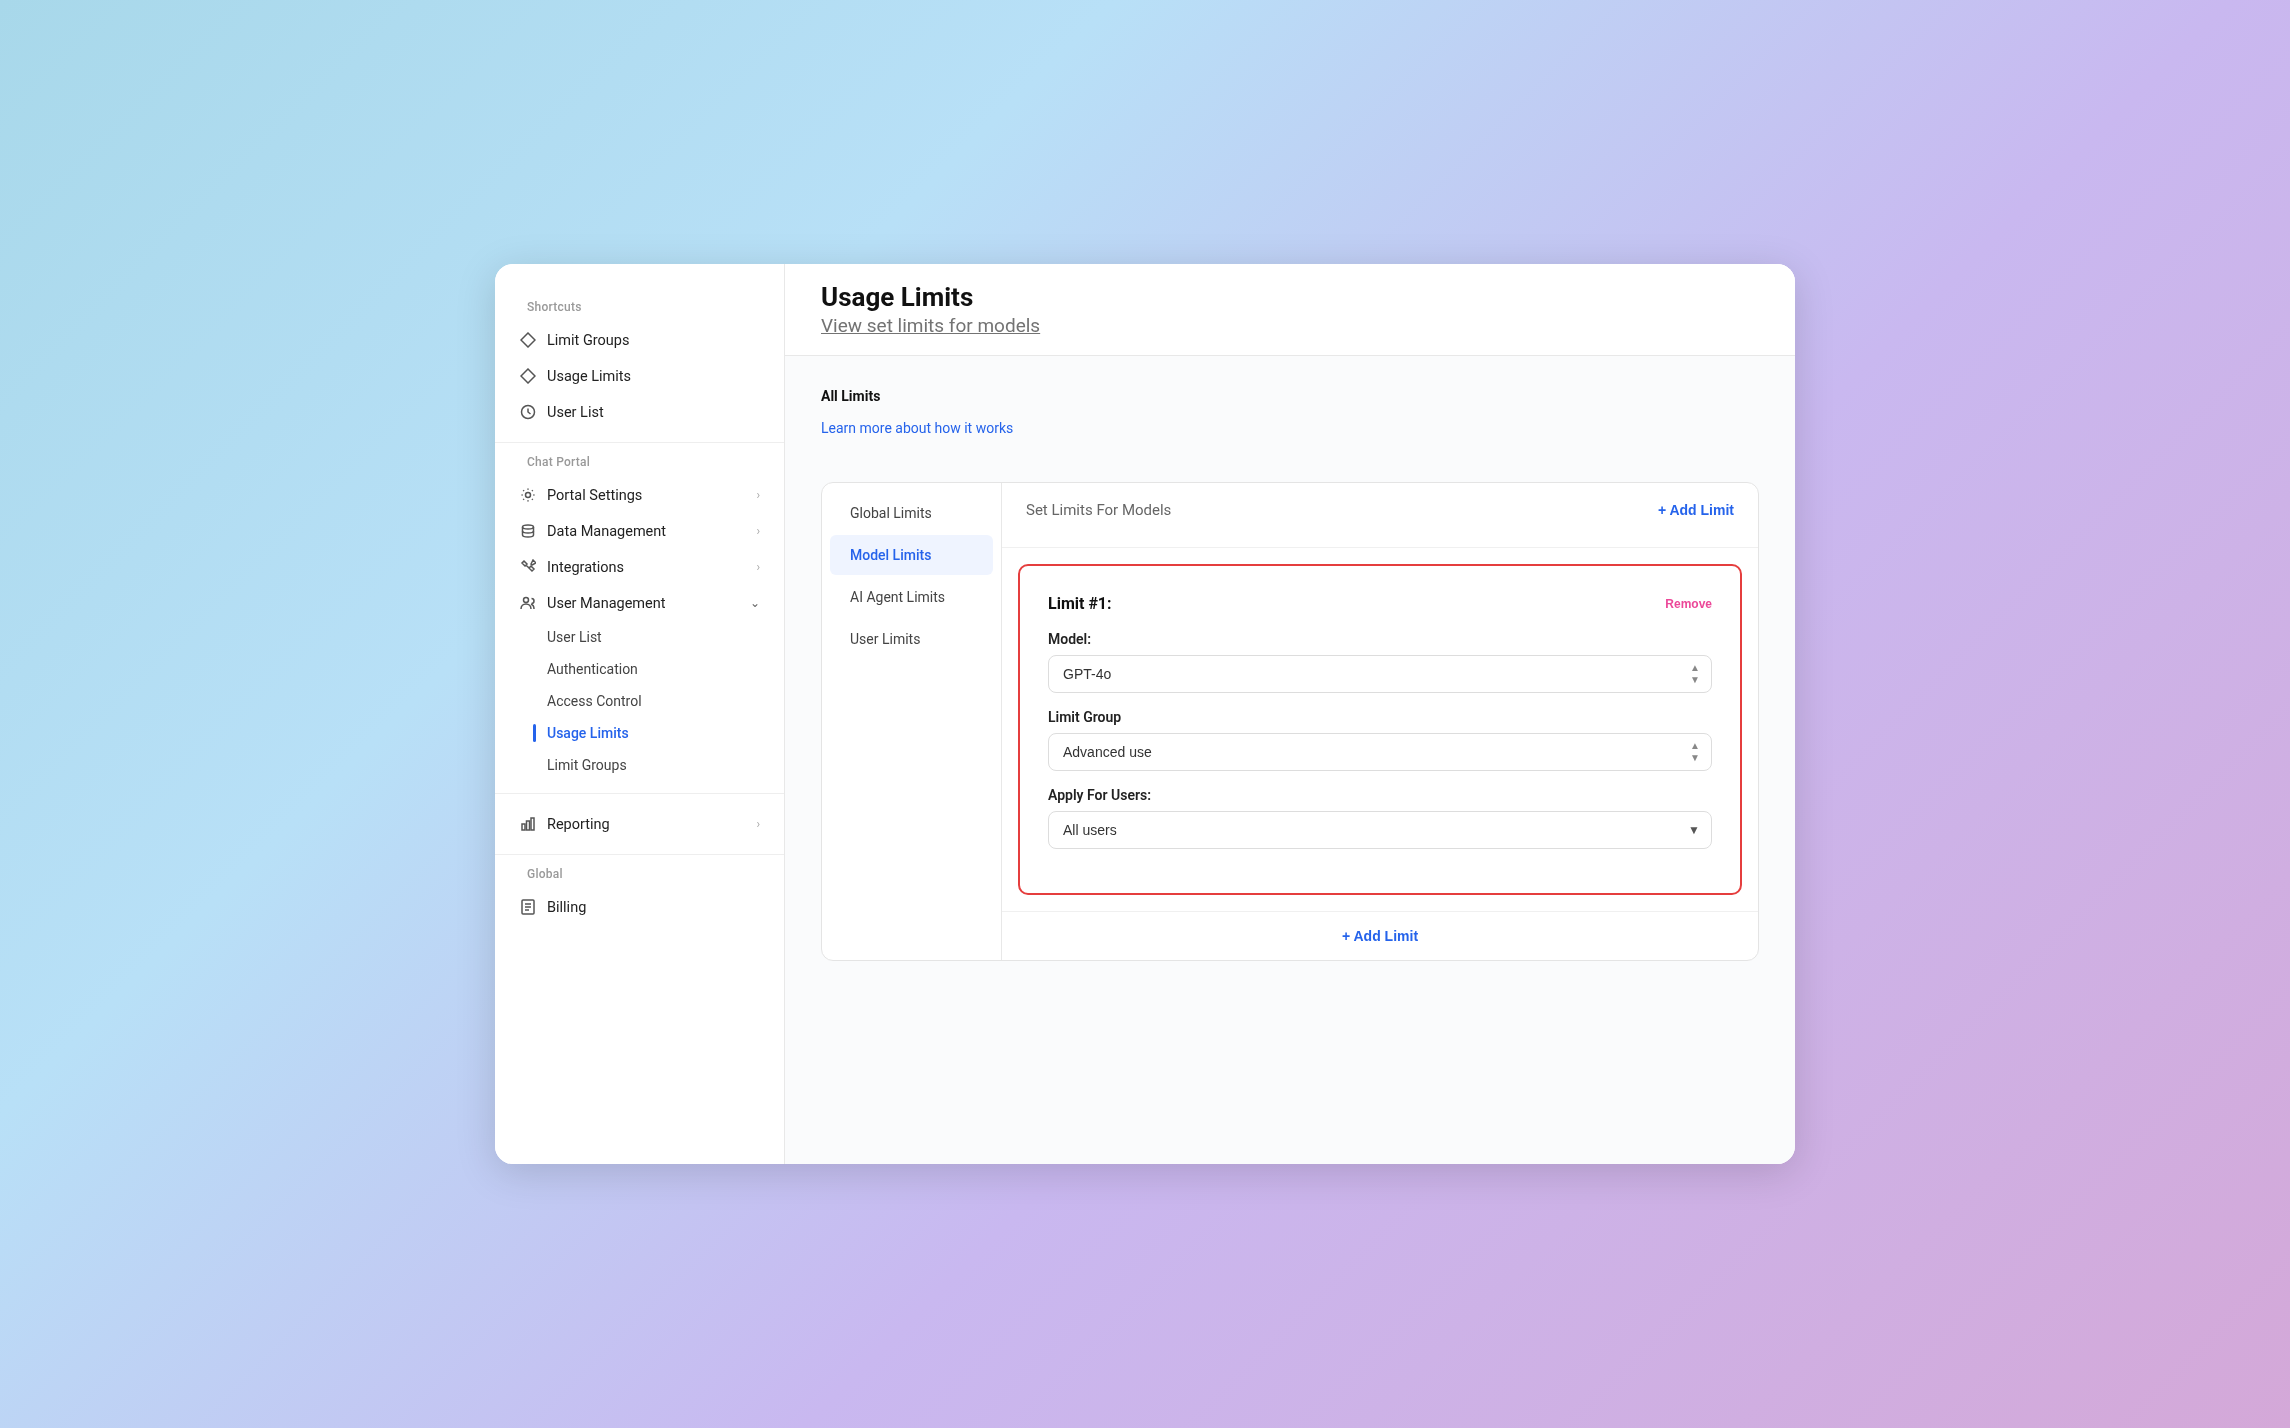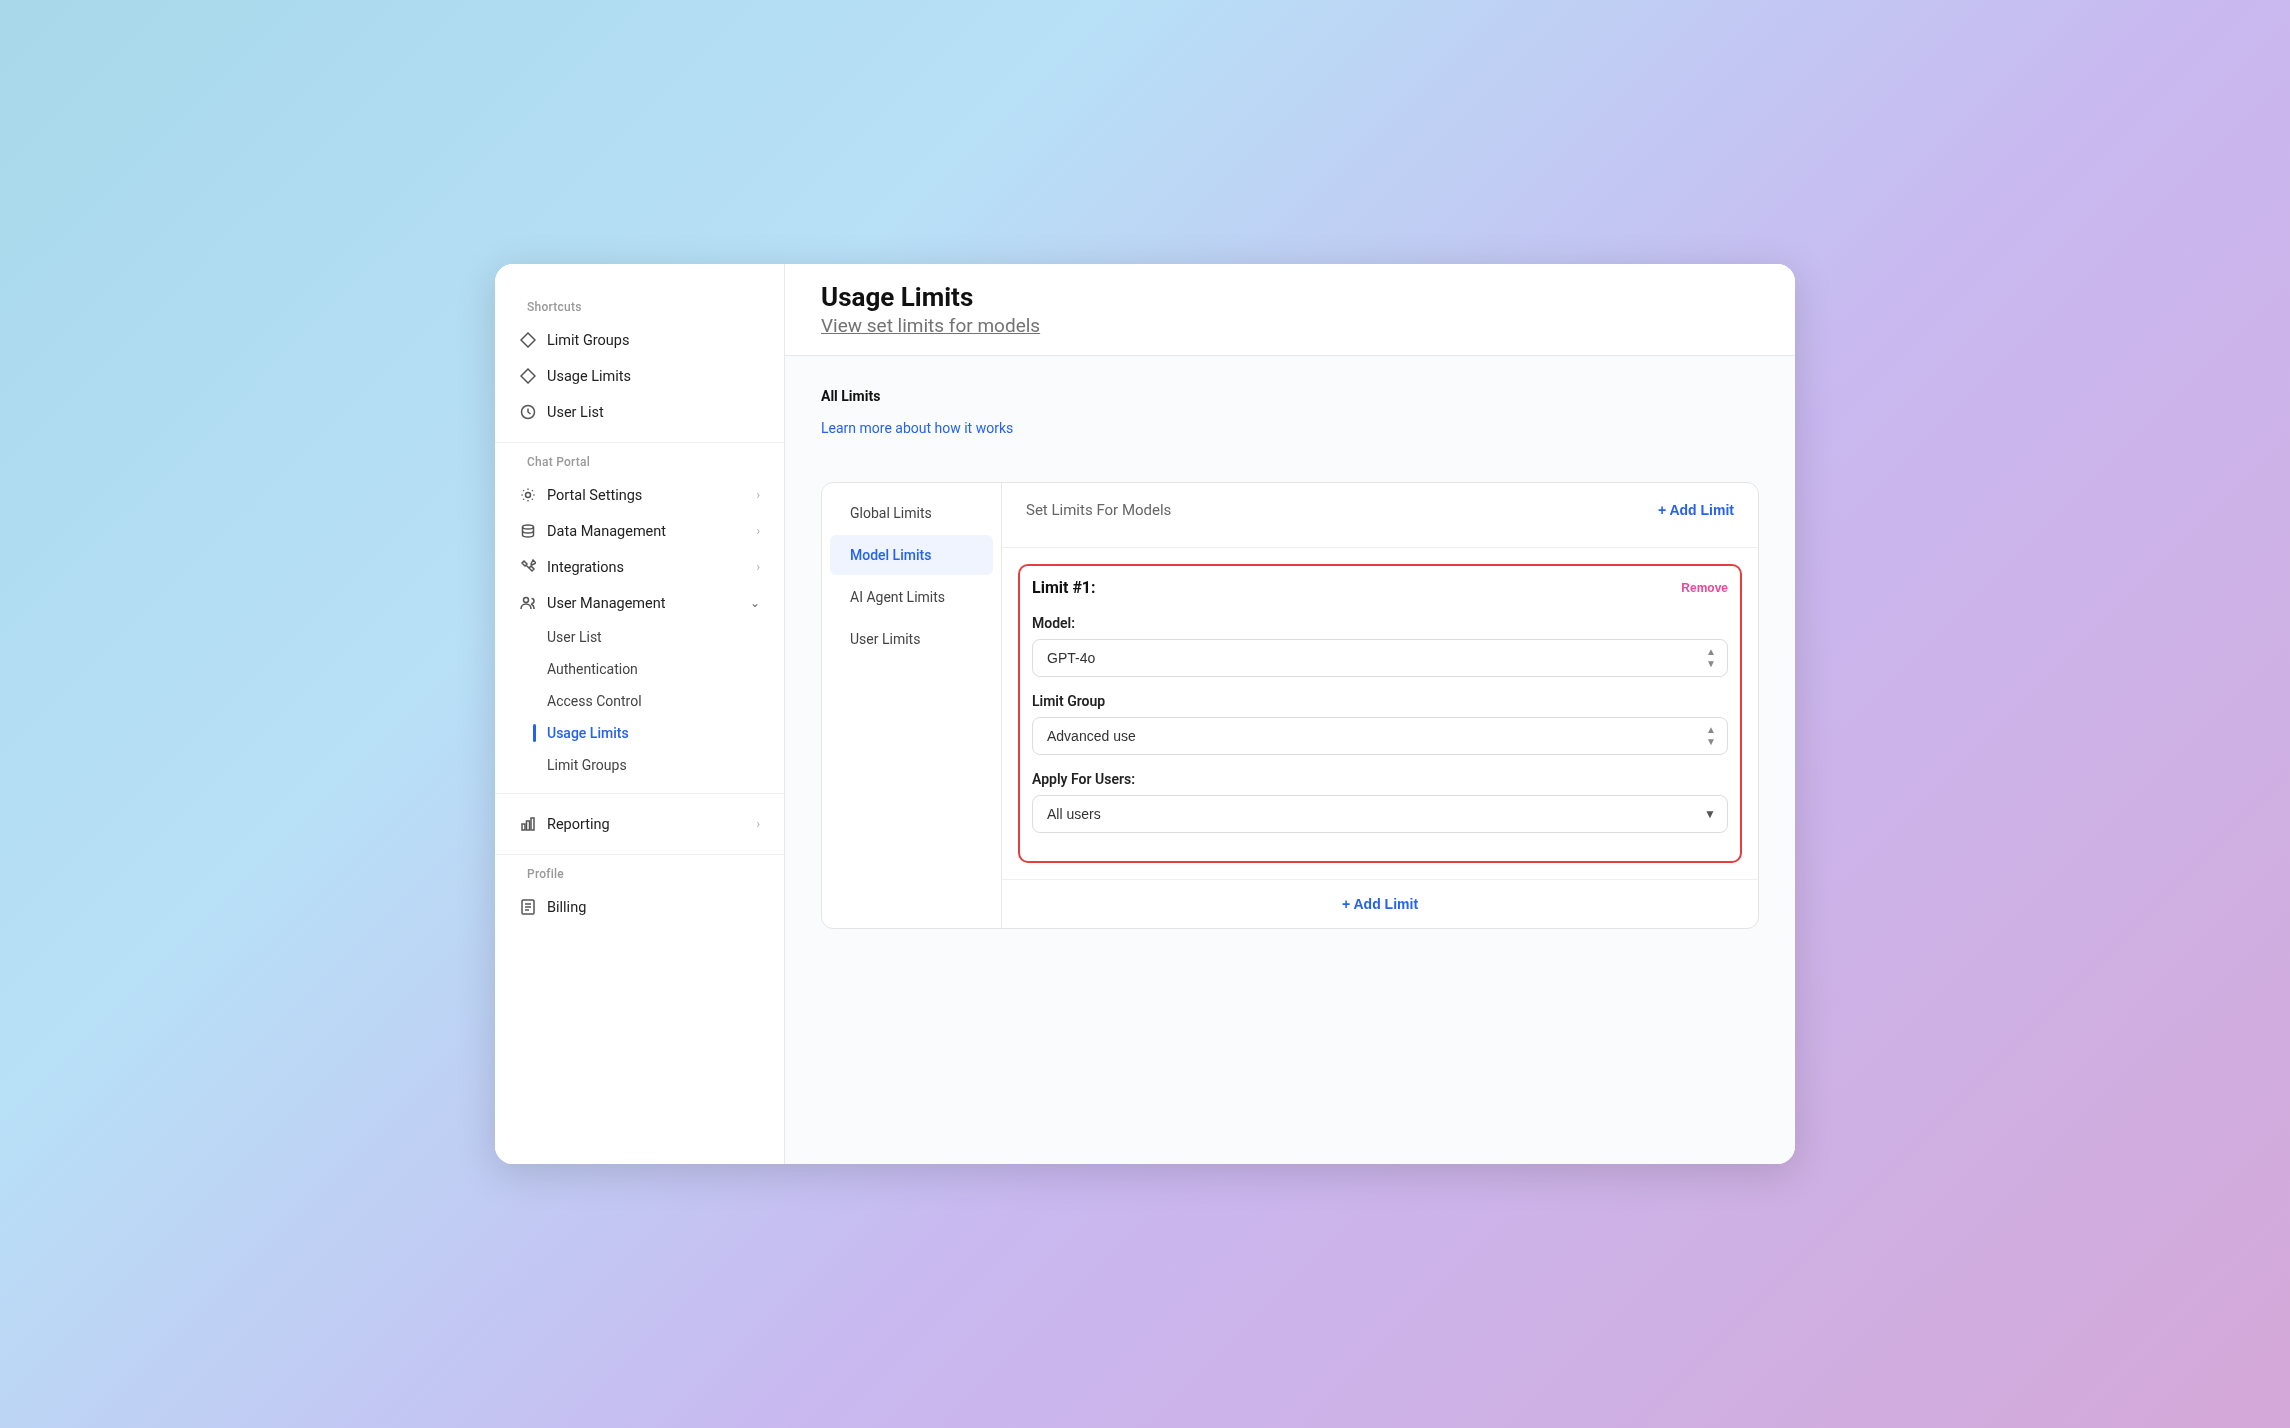--- a/index.html
+++ b/index.html
@@ -291,21 +291,21 @@
       cursor: pointer;
       display: flex;
       align-items: center;
       gap: 4px;
     }
     
     .limit-card-highlighted {
       border: 2.5px solid #e53e3e;
       border-radius: 10px;
       margin: 16px;
-      padding: 12px;
+      padding: 28px;
       background: #fff;
     }
     .limit-card-header {
       display: flex;
       align-items: center;
       justify-content: space-between;
       margin-bottom: 18px;
     }
     .limit-card-number {
       font-size: 16px;
@@ -497,21 +497,21 @@
           <rect x="6.5" y="5" width="3" height="9"></rect>
           <rect x="11" y="2" width="3" height="12"></rect>
         </svg>
       </span>
       <span>Reporting</span>
       <span class="chevron">›</span>
     </div>
 
     <div class="sidebar-divider"></div>
 
-    <div class="sidebar-section-label">Profile</div>
+    <div class="sidebar-section-label">Global</div>
 
     <div class="sidebar-item">
       <span class="icon">
         <svg class="svg-icon" viewBox="0 0 16 16" fill="none" stroke="currentColor" stroke-width="1.5">
           <rect x="2" y="1" width="12" height="14" rx="1"></rect>
           <path d="M5 5h6M5 8h6M5 11h4"></path>
         </svg>
       </span>
       <span>Billing</span>
     </div>

